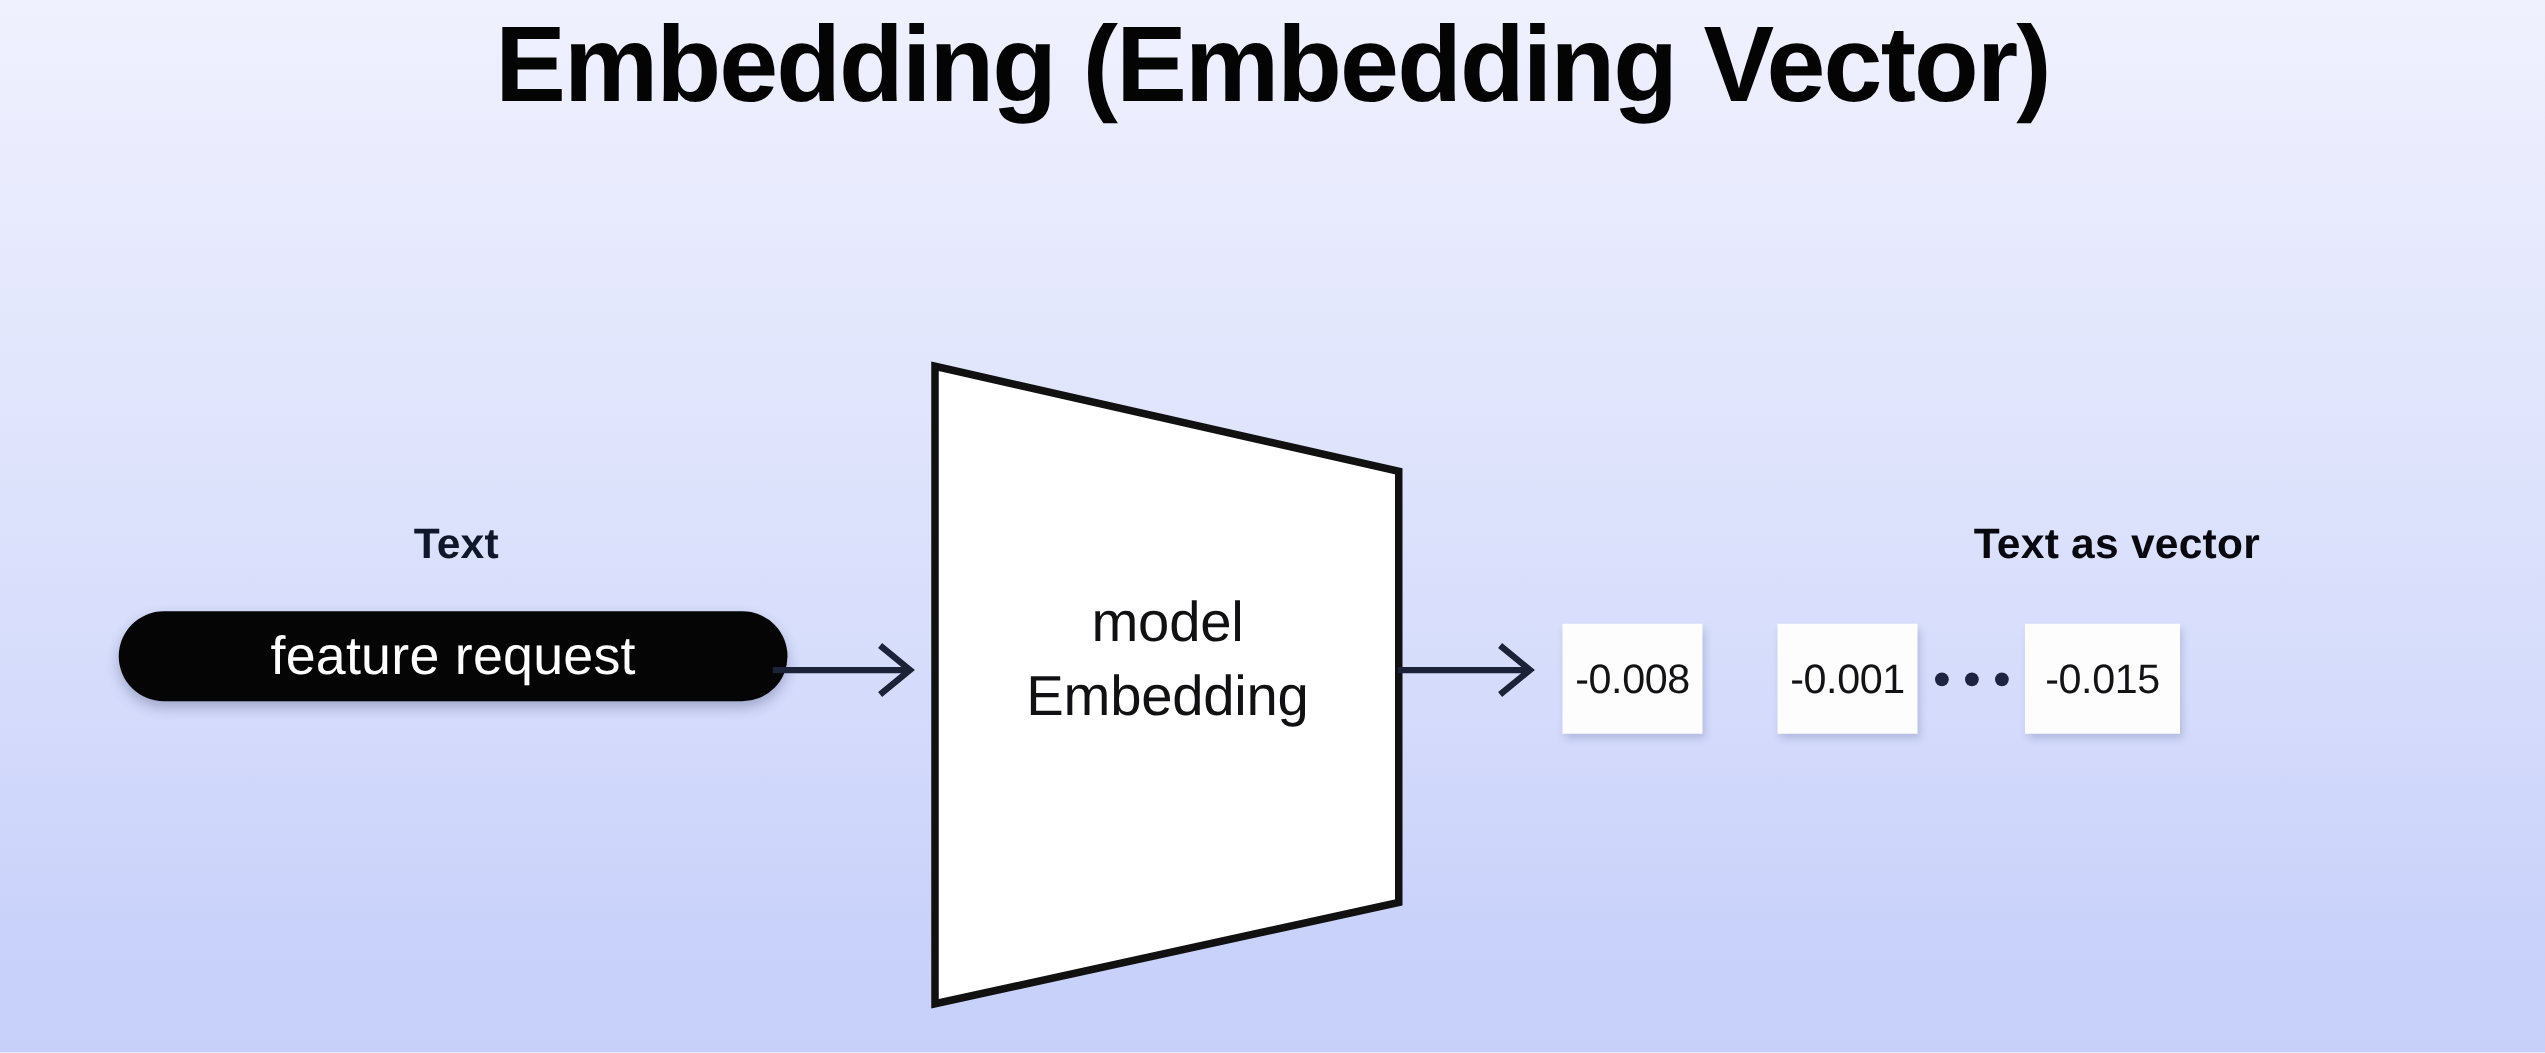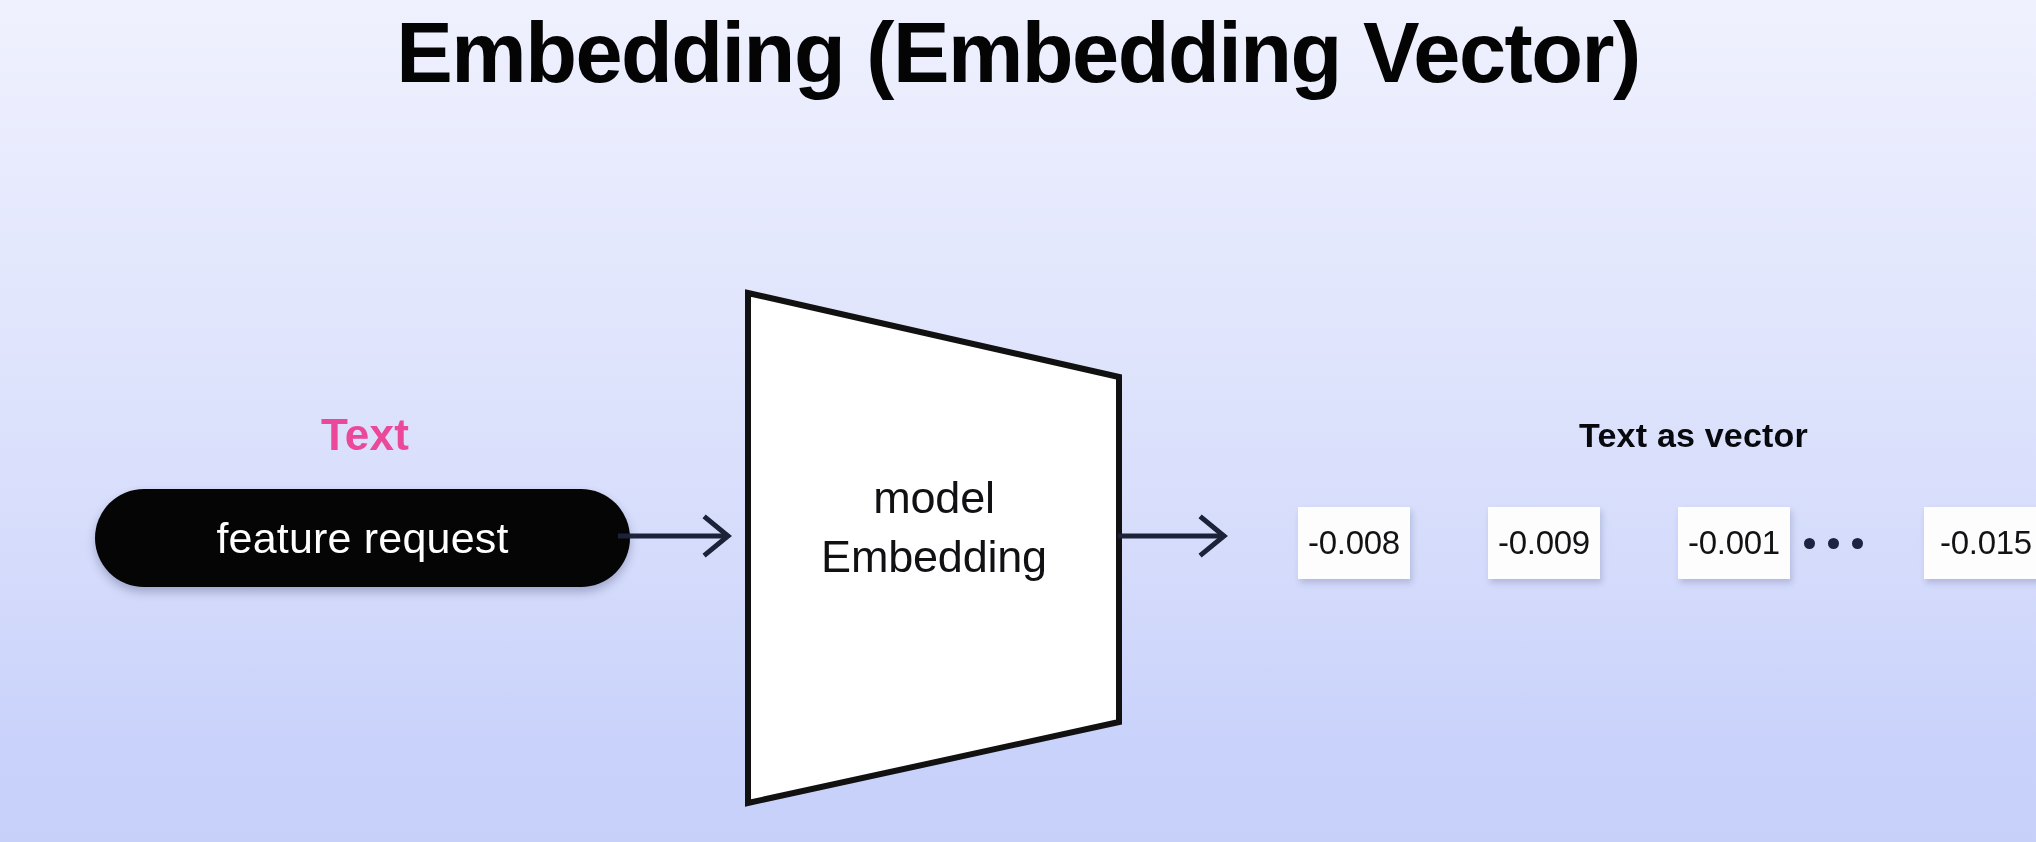--- a/index.html
+++ b/index.html
@@ -38,33 +38,33 @@
     white-space: nowrap;
   }
 
   
   .text-label {
     position: absolute;
     top: 415px;
     left: 85px;
     width: 560px;
     text-align: center;
-    font-size: 44px;
+    font-size: 34px;
     line-height: 40px;
     font-weight: 700;
-    color: #ec4899;
+    color: #0f172a;
     letter-spacing: 0.2px;
   }
 
   .text-pill {
     position: absolute;
     left: 95px;
     top: 489px;
     width: 535px;
-    height: 98px;
+    height: 72px;
     background: #050506;
     border-radius: 49px;
     display: flex;
     align-items: center;
     justify-content: center;
     box-shadow: 0 5px 10px rgba(40, 48, 92, 0.30);
   }
 
   .text-pill-label {
     color: #ffffff;
@@ -127,32 +127,31 @@
     left: 1250px;
     top: 503px;
     width: 645px;
     height: 80px;
     display: flex;
     align-items: center;
   }
 
   .vec-cell {
     width: 112px;
-    height: 72px;
+    height: 88px;
     background: #fdfdfd;
     display: flex;
     align-items: center;
     justify-content: center;
     font-size: 33px;
     line-height: 36px;
     color: #131316;
     letter-spacing: -0.3px;
     box-shadow: 2px 4px 6px rgba(60, 70, 120, 0.22);
     flex: 0 0 auto;
-    margin-left: 48px;
   }
 
   .vec-gap { width: 30px; flex: 0 0 auto; }
 
   .vec-ellipsis {
     flex: 0 0 auto;
     width: 86px;
     display: flex;
     align-items: center;
     justify-content: center;
@@ -205,21 +204,20 @@
       <line x1="0" y1="30" x2="104" y2="30" stroke="#1c2238" stroke-width="5"></line>
       <polyline points="84,12 106,30 84,48" fill="none" stroke="#1c2238" stroke-width="5" stroke-linecap="square" stroke-linejoin="miter"></polyline>
     </svg>
   </div>
 
   <div class="vector-label">Text as vector</div>
 
   <div class="vector-row">
     <div class="vec-cell">-0.008</div>
     <div class="vec-gap"></div>
-    <div class="vec-cell">-0.009</div>
     <div class="vec-gap"></div>
     <div class="vec-cell">-0.001</div>
     <div class="vec-ellipsis">
       <span></span>
       <span></span>
       <span></span>
     </div>
     <div class="vec-cell vec-cell-last">-0.015</div>
   </div>
 

